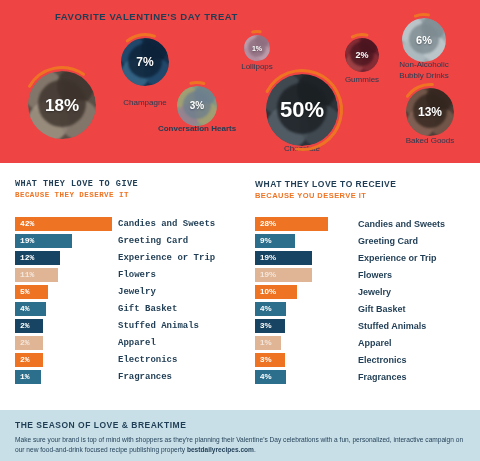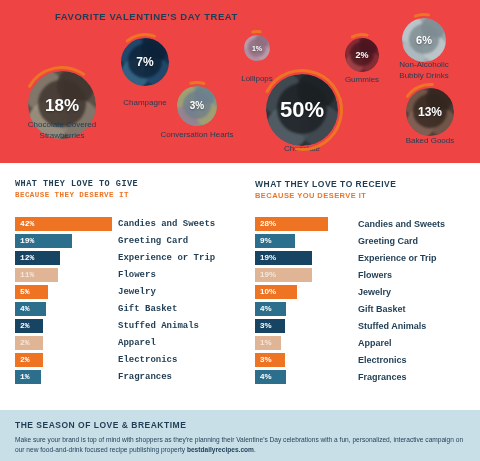--- a/index.html
+++ b/index.html
@@ -108,24 +108,20 @@
             <i style="left:28.9px;top:-3.7px;width:37.4px;height:37.4px;background:#3c332c;opacity:.8;filter:blur(1.2px)"></i>
             <i style="left:0.0px;top:29.9px;width:40.8px;height:40.8px;background:#a79a8a;opacity:.8;filter:blur(1.2px)"></i>
             <i style="left:32.0px;top:29.2px;width:39.4px;height:39.4px;background:#8c7f73;opacity:.8;filter:blur(1.2px)"></i>
             <i style="left:10.2px;top:8.8px;width:47.6px;height:47.6px;background:#3c332c;opacity:.8;filter:blur(1.2px)"></i>
           </div>
           <svg width="78" height="78" style="position:absolute;left:-5px;top:-5px;z-index:2;overflow:visible">
             <path d="M 6.52 20.25 A 37.5 37.5 0 0 1 60.51 8.28" fill="none" stroke="#ee7424" stroke-width="3" stroke-linecap="round"></path>
           </svg>
           <div class="pct" style="font-size: 17px;">18%</div>
         </div>
-        <div class="treat-label" style="top: 49px;">
-          <div>Chocolate Covered</div>
-          <div>Strawberries</div>
-        </div>
       </div>
       <div class="treat" style="left: 121px; top: 38px; width: 48px;">
         <div class="circle" style="width: 48px; height: 48px;">
           <div class="photo">
             <i style="inset:0;background:#16314f"></i>
             <i style="left:-4.3px;top:-1.4px;width:29.8px;height:29.8px;background:#254f72;opacity:.8;filter:blur(1.2px)"></i>
             <i style="left:20.4px;top:-2.6px;width:26.4px;height:26.4px;background:#0d2238;opacity:.8;filter:blur(1.2px)"></i>
             <i style="left:0.0px;top:21.1px;width:28.8px;height:28.8px;background:#3b6f8f;opacity:.8;filter:blur(1.2px)"></i>
             <i style="left:22.6px;top:20.6px;width:27.8px;height:27.8px;background:#254f72;opacity:.8;filter:blur(1.2px)"></i>
             <i style="left:7.2px;top:6.2px;width:33.6px;height:33.6px;background:#0d2238;opacity:.8;filter:blur(1.2px)"></i>
@@ -147,40 +143,40 @@
             <i style="left:17.0px;top:-2.2px;width:22.0px;height:22.0px;background:#6d7f8e;opacity:.8;filter:blur(1.2px)"></i>
             <i style="left:0.0px;top:17.6px;width:24.0px;height:24.0px;background:#9b7f93;opacity:.8;filter:blur(1.2px)"></i>
             <i style="left:18.8px;top:17.2px;width:23.2px;height:23.2px;background:#a9a06f;opacity:.8;filter:blur(1.2px)"></i>
             <i style="left:6.0px;top:5.2px;width:28.0px;height:28.0px;background:#6d7f8e;opacity:.8;filter:blur(1.2px)"></i>
           </div>
           <svg width="50" height="50" style="position:absolute;left:-5px;top:-5px;z-index:2;overflow:visible">
             <path d="M 18.92 2.30 A 23.5 23.5 0 0 1 31.87 2.53" fill="none" stroke="#ee7424" stroke-width="3" stroke-linecap="round"></path>
           </svg>
           <div class="pct" style="font-size: 10px;">3%</div>
         </div>
-        <div class="treat-label" style="top: 44px;">
+        <div class="treat-label" style="top: 38px; font-weight: bold;">
           <div>Conversation Hearts</div>
         </div>
       </div>
       <div class="treat" style="left: 244px; top: 35px; width: 26px;">
         <div class="circle" style="width: 26px; height: 26px;">
           <div class="photo">
             <i style="inset:0;background:#a98898"></i>
             <i style="left:-2.3px;top:-0.8px;width:16.1px;height:16.1px;background:#c0a0ae;opacity:.8;filter:blur(1.2px)"></i>
             <i style="left:11.0px;top:-1.4px;width:14.3px;height:14.3px;background:#8e6d7f;opacity:.8;filter:blur(1.2px)"></i>
             <i style="left:0.0px;top:11.4px;width:15.6px;height:15.6px;background:#b592a4;opacity:.8;filter:blur(1.2px)"></i>
             <i style="left:12.2px;top:11.2px;width:15.1px;height:15.1px;background:#c0a0ae;opacity:.8;filter:blur(1.2px)"></i>
             <i style="left:3.9px;top:3.4px;width:18.2px;height:18.2px;background:#8e6d7f;opacity:.8;filter:blur(1.2px)"></i>
           </div>
           <svg width="36" height="36" style="position:absolute;left:-5px;top:-5px;z-index:2;overflow:visible">
             <path d="M 13.73 2.06 A 16.5 16.5 0 0 1 21.15 1.80" fill="none" stroke="#ee7424" stroke-width="3" stroke-linecap="round"></path>
           </svg>
           <div class="pct" style="font-size: 7px;">1%</div>
         </div>
-        <div class="treat-label" style="top: 39px;">
+        <div class="treat-label" style="top: 27px;">
           <div>Lollipops</div>
         </div>
       </div>
       <div class="treat" style="left: 266px; top: 74px; width: 72px;">
         <div class="circle" style="width: 72px; height: 72px;">
           <div class="photo">
             <i style="inset:0;background:#2d3338"></i>
             <i style="left:-6.5px;top:-2.2px;width:44.6px;height:44.6px;background:#454f57;opacity:.8;filter:blur(1.2px)"></i>
             <i style="left:30.6px;top:-4.0px;width:39.6px;height:39.6px;background:#1b2024;opacity:.8;filter:blur(1.2px)"></i>
             <i style="left:0.0px;top:31.7px;width:43.2px;height:43.2px;background:#5b666f;opacity:.8;filter:blur(1.2px)"></i>

